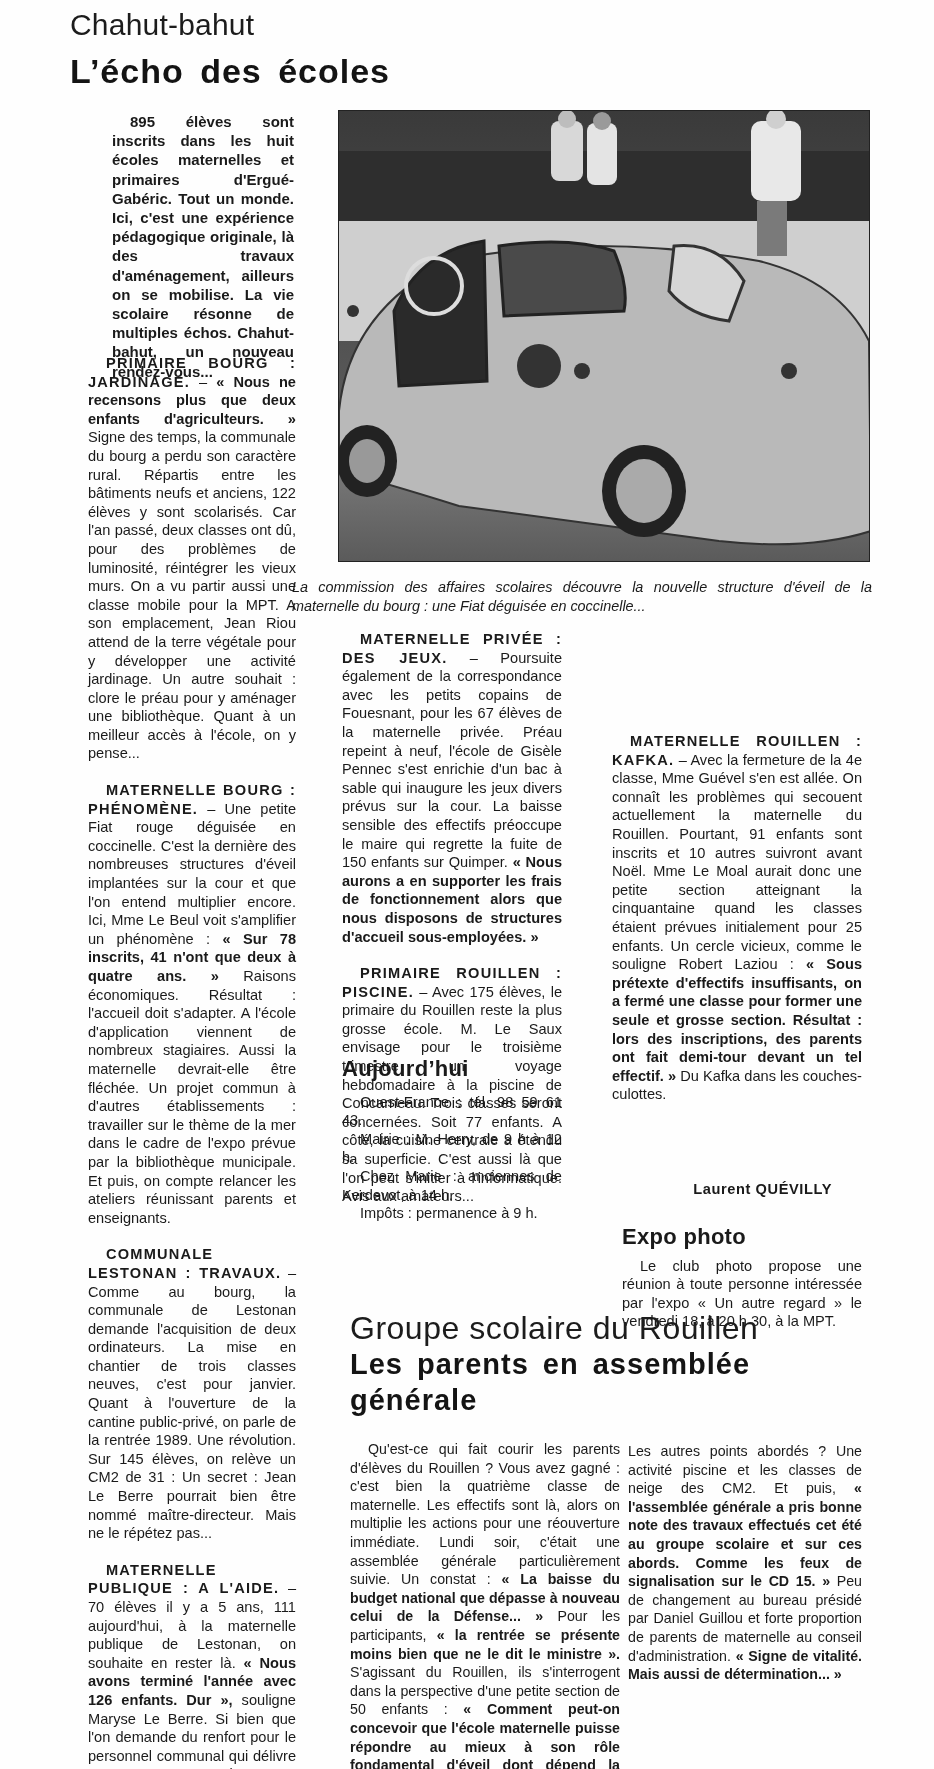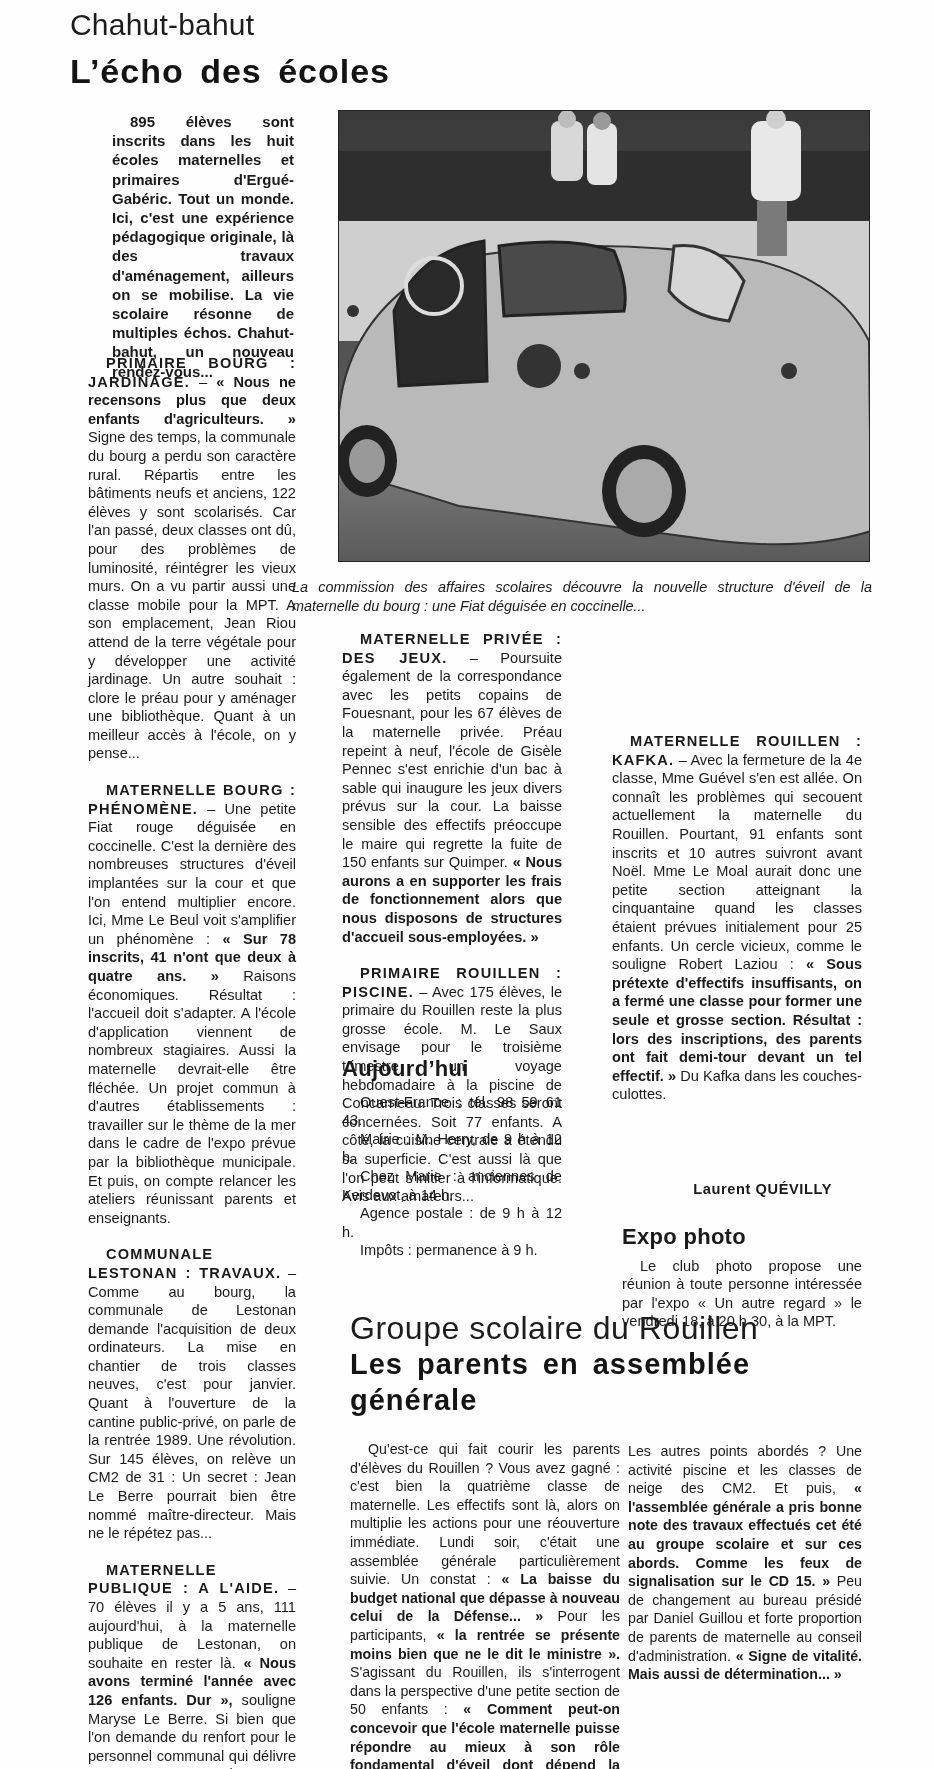--- a/index.html
+++ b/index.html
@@ -116,21 +116,20 @@
     <span class="sect">PRIMAIRE ROUILLEN : PISCINE.</span> –
     <span>Avec 175 élèves, le primaire du Rouillen reste la plus grosse école. M. Le Saux envisage pour le troisième trimestre un voyage hebdomadaire à la piscine de Concarneau. Trois classes seront concernées. Soit 77 enfants. A côté, la cuisine centrale a étendu sa superficie. C'est aussi là que l'on peut s'initier à l'informatique. Avis aux amateurs...</span>
   </p>
 </div>
 
 <div class="abs col info" style="left:342px; top:1060px; width:220px;">
   <div class="box-title" style="margin-bottom:14px;">Aujourd’hui</div>
   <p>Ouest-France : tél. 98 59 61 43.</p>
   <p>Mairie : M. Herry, de 9 h à 12 h.</p>
   <p>Chez Marie : anciennes de Kerdevot, à 14 h.</p>
-  <p>Agence postale : de 9 h à 12 h.</p>
   <p>Impôts : permanence à 9 h.</p>
 </div>
 
 <div class="abs col" style="left:612px; top:732px; width:250px;">
   <p>
     <span class="sect">MATERNELLE ROUILLEN : KAFKA.</span> –
     <span>Avec la fermeture de la 4e classe, Mme Guével s'en est allée. On connaît les problèmes qui secouent actuellement la maternelle du Rouillen. Pourtant, 91 enfants sont inscrits et 10 autres suivront avant Noël. Mme Le Moal aurait donc une petite section atteignant la cinquantaine quand les classes étaient prévues initialement pour 25 enfants. Un cercle vicieux, comme le souligne Robert Laziou :</span>
     <span class="q">« Sous prétexte d'effectifs insuffisants, on a fermé une classe pour former une seule et grosse section. Résultat : lors des inscriptions, des parents ont fait demi-tour devant un tel effectif. »</span>
     <span>Du Kafka dans les couches-culottes.</span>
   </p>

